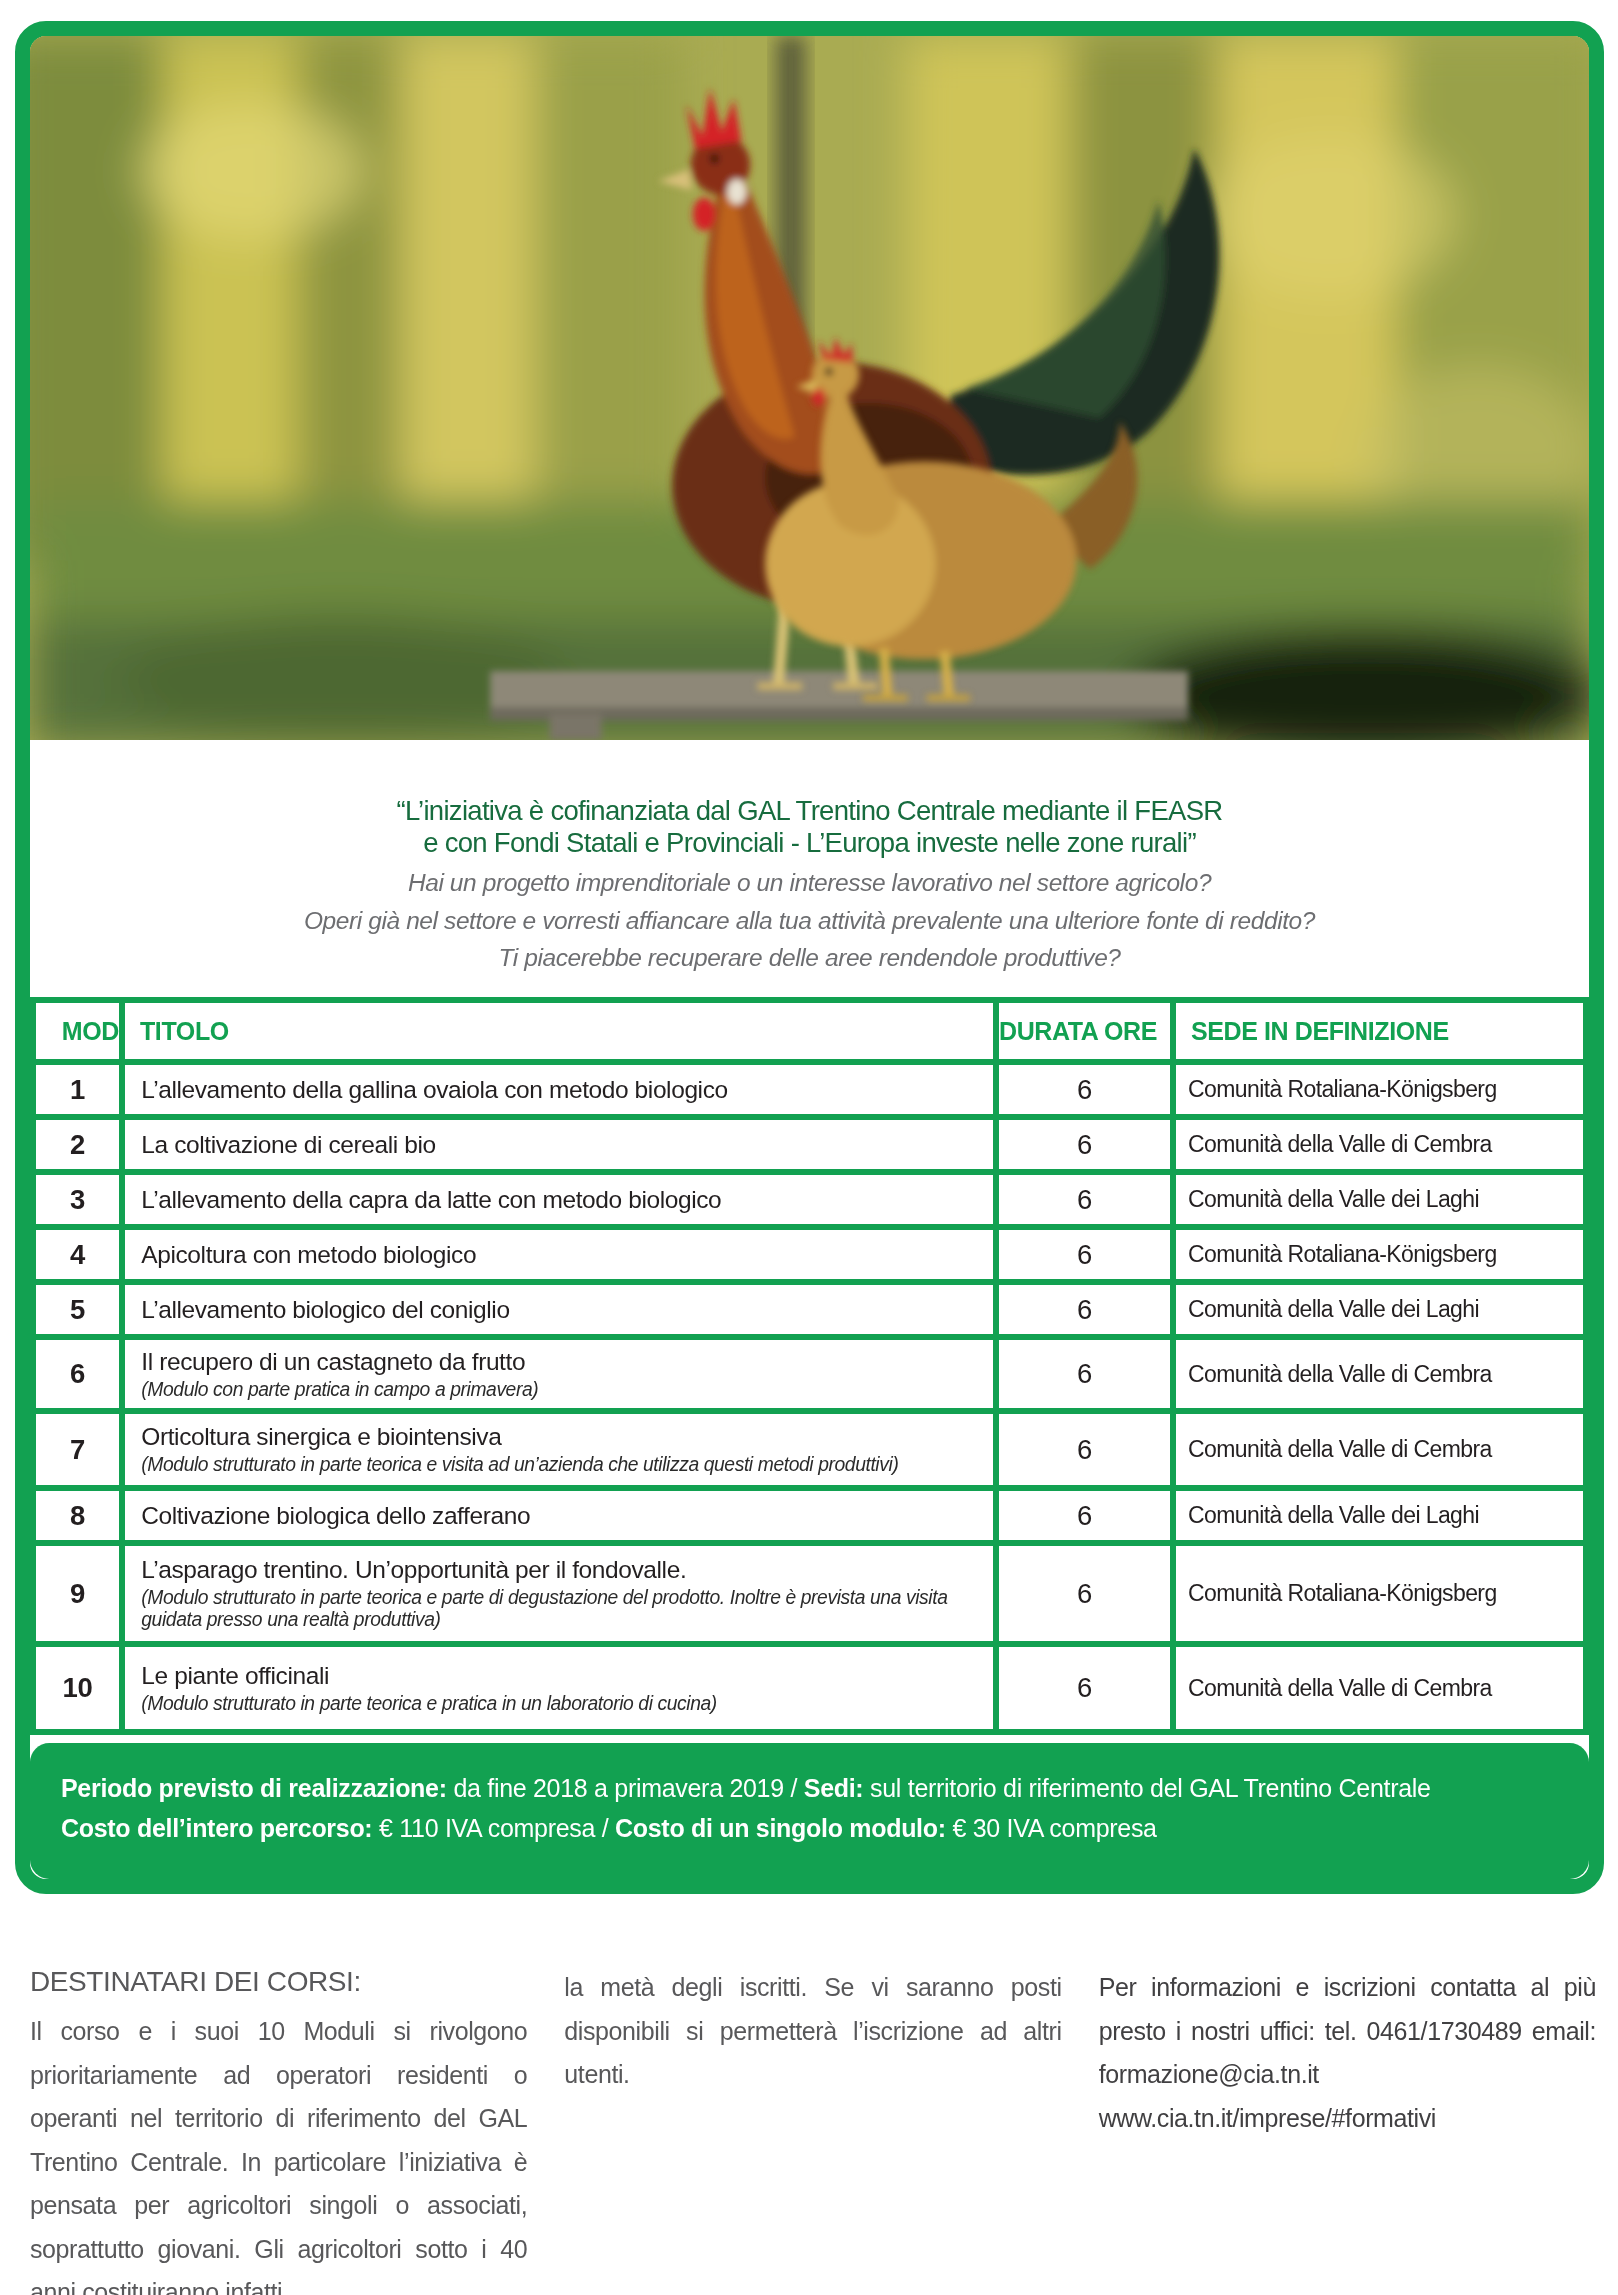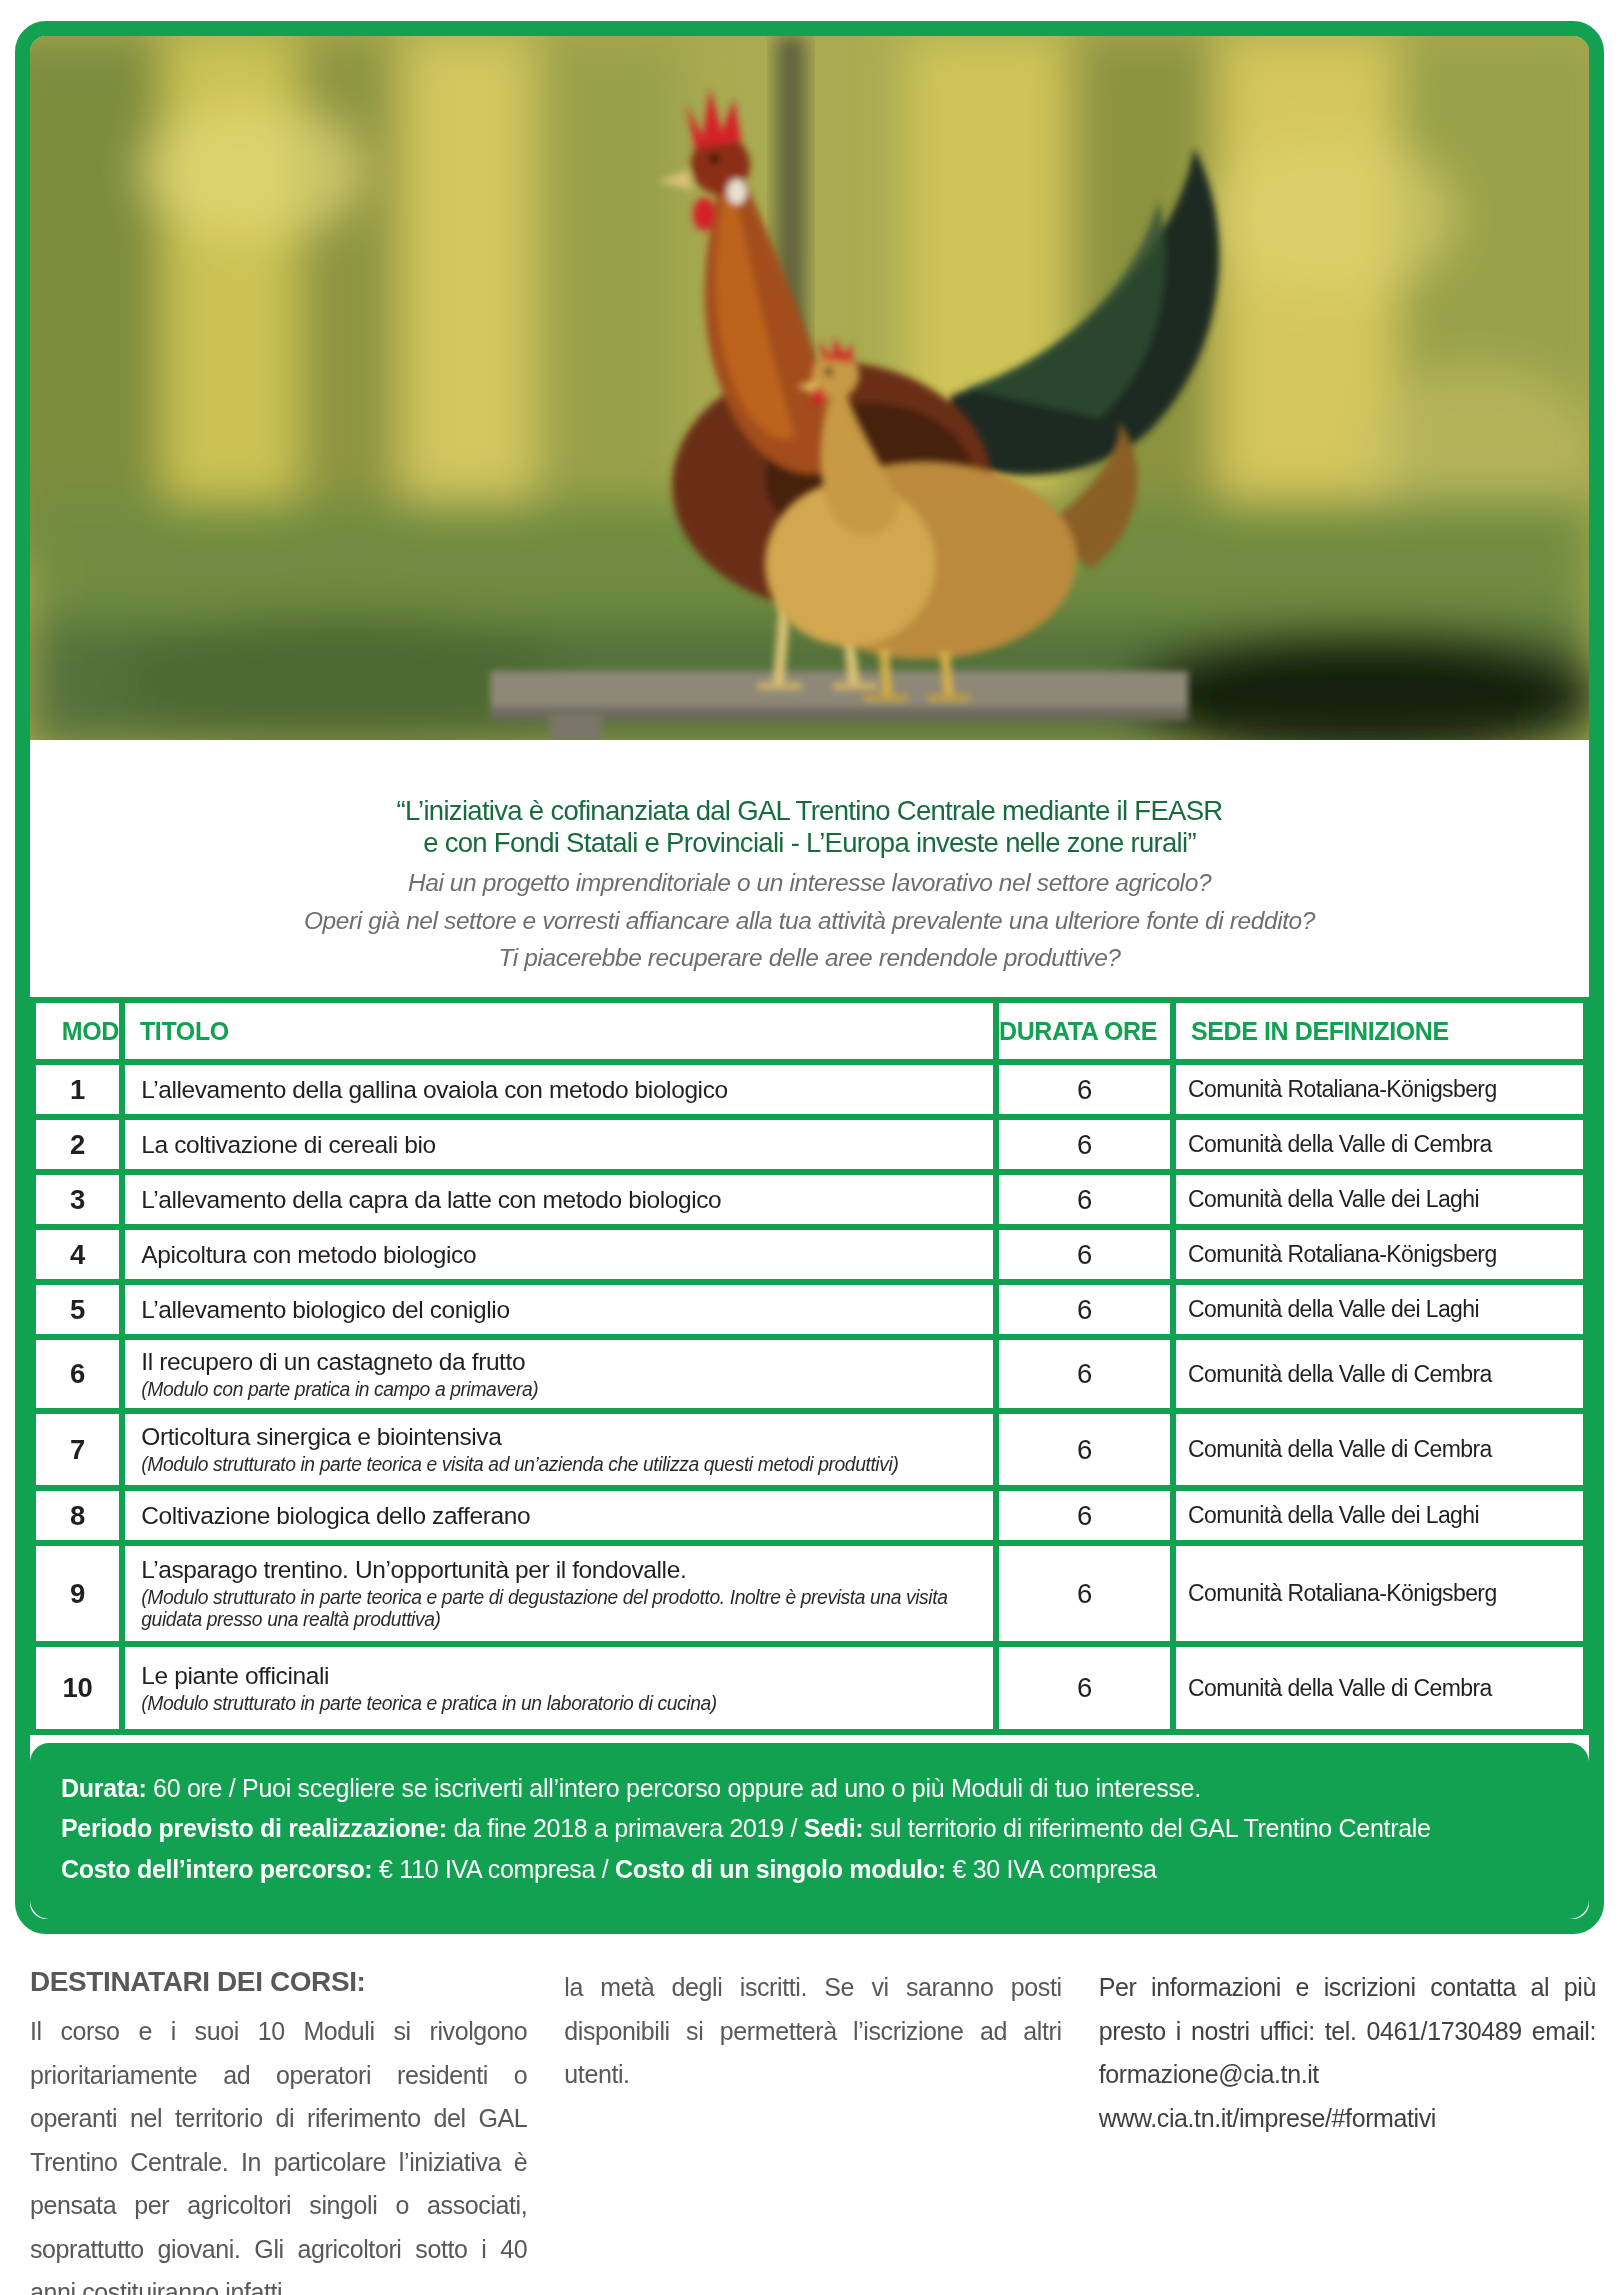--- a/index.html
+++ b/index.html
@@ -50,21 +50,21 @@
   .summary{
     background:var(--g);color:#fff;border-radius:19.3px;
     padding:25px 31px 30px;font-size:25px;line-height:1.62;letter-spacing:-0.3px;
   }
   .summary b{font-weight:bold;}
   
   .bottom{
     position:absolute;left:30px;top:1966px;width:1566px;
     display:grid;grid-template-columns:1fr 1fr 1fr;column-gap:37px;
   }
-  .dest-h{color:var(--tx);font-weight:bold;font-size:28px;letter-spacing:-0.4px;margin-bottom:12px;}
+  .dest-h{color:var(--tx);font-weight:normal;font-size:28px;letter-spacing:-0.4px;margin-bottom:12px;}
   .para{color:var(--tx);font-size:25px;line-height:1.74;text-align:justify;letter-spacing:-0.4px;}
   .para.bold{font-weight:normal;color:var(--txd);}
 </style>
 </head>
 <body>
 
 <div class="frame">
 
   <div class="photo">
     <svg viewBox="0 0 2100 940" preserveAspectRatio="none">
@@ -240,23 +240,20 @@
         <td class="dur">6</td>
         <td class="sede">Comunità della Valle di Cembra</td>
       </tr>
     </tbody>
   </table>
 
   <div class="gap"></div>
 
   <div class="summary">
     <div>
-      <b>Durata:</b> <span>60 ore / Puoi scegliere se iscriverti all’intero percorso oppure ad uno o più Moduli di tuo interesse.</span>
-    </div>
-    <div>
       <b>Periodo previsto di realizzazione:</b> <span>da fine 2018 a primavera 2019 /</span>
       <b>Sedi:</b> <span>sul territorio di riferimento del GAL Trentino Centrale</span>
     </div>
     <div>
       <b>Costo dell’intero percorso:</b> <span>€ 110 IVA compresa /</span>
       <b>Costo di un singolo modulo:</b> <span>€ 30 IVA compresa</span>
     </div>
   </div>
 </div>
 

